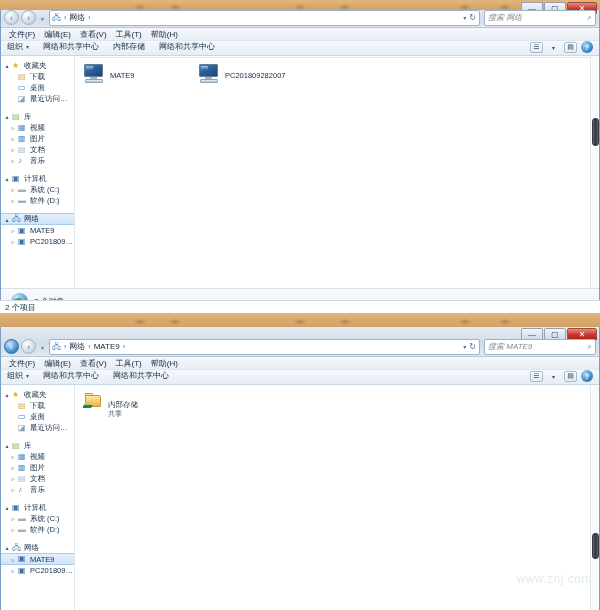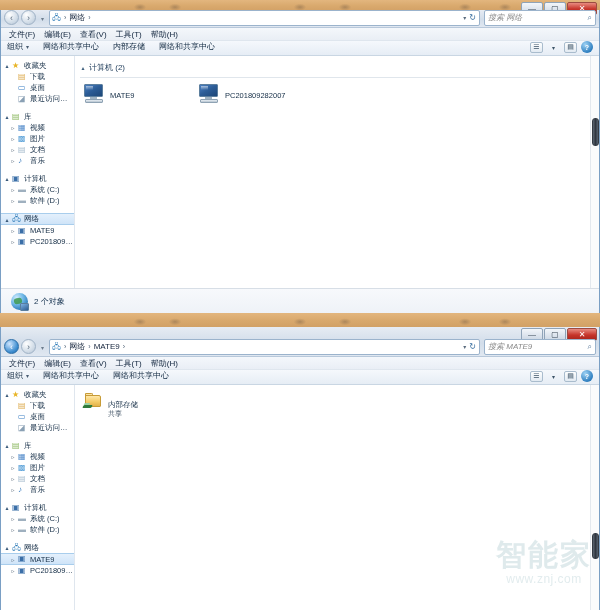--- a/index.html
+++ b/index.html
@@ -386,24 +386,20 @@
             <div class="tnode child">
               <span class="exp">▹</span>
               <span class="ti">
                 <span class="g" style="color: rgb(59, 111, 168);">▣</span>
               </span>
               <span class="tlabel">PC201809282007</span>
             </div>
           </div>
         </div>
       <div class="content-pane">
-        <div class="grp-head">
-          <span class="exp open">▴</span>
-          <span>计算机 (2)</span>
-        </div>
         <div class="grp-rule"></div>
         <div class="items" id="items1">
             <div class="item">
               <span class="pcicon">
                 <span class="pc-screen"></span>
                 <span class="pc-stand"></span>
                 <span class="pc-base"></span>
               </span>
               <div>
                 <div class="lbl">MATE9</div>
@@ -429,20 +425,23 @@
 
     <div class="statusbar">
       <span class="globe">
         <span class="land"></span>
         <span class="mon"></span>
       </span>
       <span class="status-text">2 个对象</span>
     </div>
   </div>
 
+  <div class="taskstrip" style="top:300px;height:13px;">
+    <span class="t">2 个项目</span>
+  </div>
 
   <div class="desk-strip" style="top:313px;height:16px;">
     <div class="desk-blur-icons"></div>
   </div>
 
   <div class="win" style="top:327px;height:283px;">
     <div class="win-glass">
       <div class="ctl-group">
         <div class="ctl">
             <span class="g">—</span>
@@ -655,17 +654,16 @@
             </div>
           </div>
         <div class="vscroll">
           <div class="vthumb" style="top:148px;height:26px;"></div>
         </div>
       </div>
     </div>
   </div>
 
   <div class="watermark">
-    <div class="wm-cn">智能家</div>
     <div class="wm-url">www.znj.com</div>
   </div>
 
 </div>
 
 </body></html>

